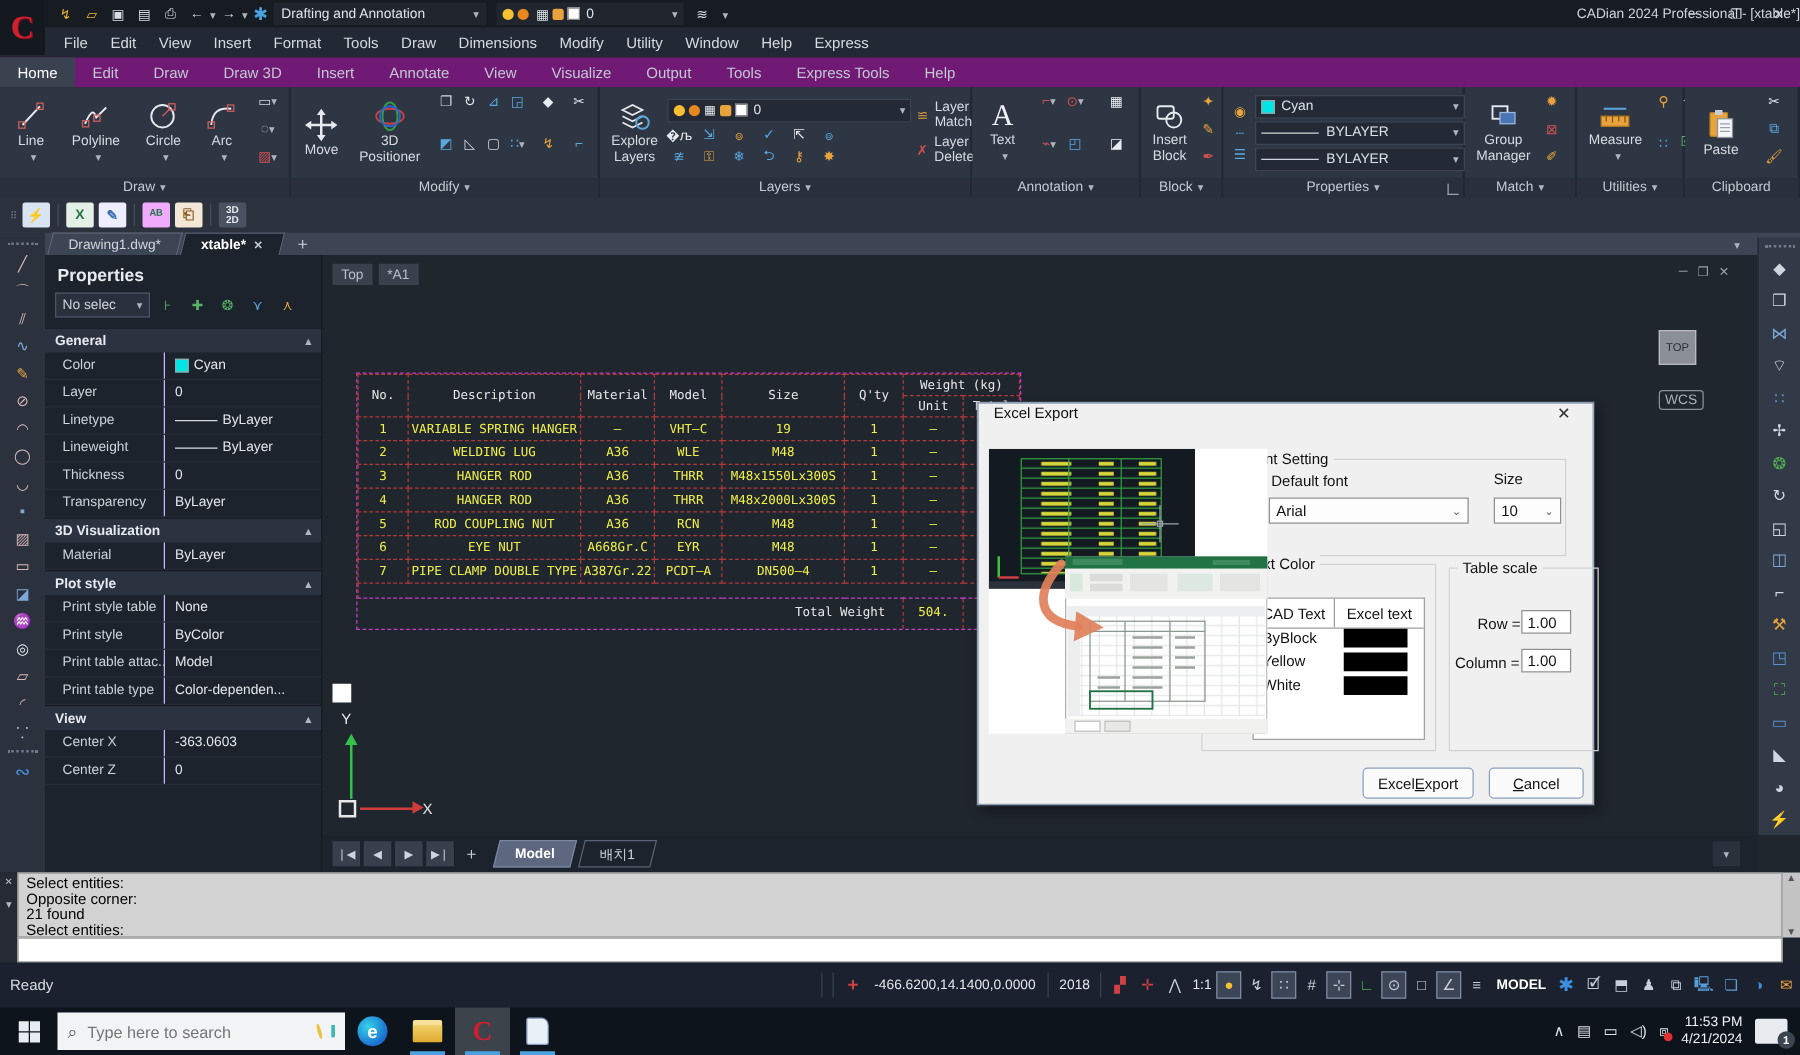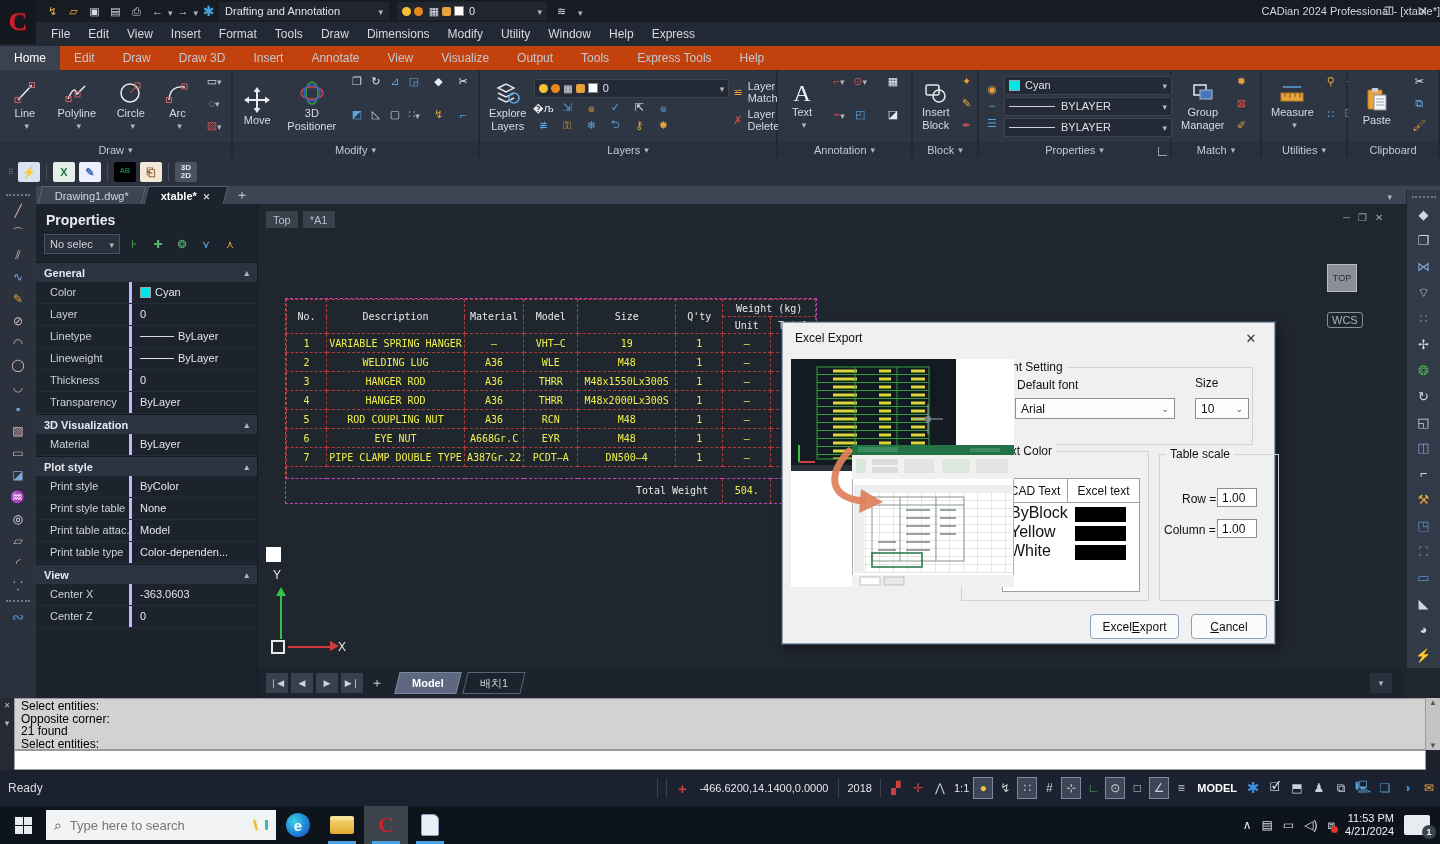--- a/index.html
+++ b/index.html
@@ -20,21 +20,21 @@
   #workspace{background:#20252e;height:18px;padding:0 6px;font-size:11px;color:#e0e4ea;display:flex;align-items:center;min-width:170px;justify-content:space-between}
   #layerfield{background:#20252e;height:18px;margin-left:8px;padding:0 5px;font-size:11px;color:#e0e4ea;display:flex;align-items:center;width:150px}
   #layerfield .sp{flex:1}
   .lamp{width:9px;height:9px;border-radius:50%;margin-right:3px}
   #wintitle{position:absolute;left:0;right:0;text-align:right;font-size:11px;color:#cfd4dc;pointer-events:none}
   .winbtn{width:34px;height:20px;display:flex;align-items:center;justify-content:center;font-size:11px;color:#c8cdd5}
 
   
   #menubar{left:0;top:22px;width:1440px;height:24px;background:#232934;display:flex;align-items:center;padding-left:42px}
   #menubar span{font-size:12px;color:#d5dae1;padding:3px 9px;cursor:default}
-  #ribtabs{left:0;top:46px;width:1440px;height:24px;background:#c2410c;display:flex;align-items:flex-end}
+  #ribtabs{left:0;top:46px;width:1440px;height:24px;background:#701a75;display:flex;align-items:flex-end}
   #ribtabs span{font-size:12px;color:#c2c8d2;padding:4px 14px;height:24px;display:flex;align-items:center}
   #ribtabs span.active{background:#3a4250;color:#fff}
 
   
   #ribbon{left:0;top:70px;width:1440px;height:88px;background:#2b323e;display:flex}
   .rgroup{background:#2f3643;border-right:2px solid #222834;display:flex;flex-direction:column}
   .rgroup .gbody{flex:1;display:flex;align-items:stretch;padding:3px 4px;gap:3px}
   .rgroup .glabel{height:16px;background:#29303b;color:#c3cad4;font-size:11px;display:flex;align-items:center;justify-content:center;position:relative}
   .rbig{display:flex;flex-direction:column;align-items:center;justify-content:center;gap:1px;padding:1px 5px;color:#d6dbe2;font-size:11px;line-height:12px;text-align:center}
   .rsm{width:18px;height:16px;display:inline-flex;align-items:center;justify-content:center;font-size:11px;color:#cfd6df}
@@ -64,21 +64,21 @@
   .lsico{width:26px;height:22px;display:flex;align-items:center;justify-content:center;font-size:12px;color:#d8b7b7}
   .dots{width:24px;border-top:2px dotted #707a8a;margin:4px 0}
 
   #props{left:36px;top:0;width:222px;height:494px;background:#1d232c;position:absolute;overflow:hidden;border-right:1px solid #141920}
   #props h1{font-size:14px;color:#e8ebf0;font-weight:bold;padding:8px 10px 6px}
   #propsel{margin:0 8px 8px;display:flex;gap:4px;align-items:center}
   #propsel .combo{background:#2a313c;border:1px solid #4a5468;width:76px;height:20px;font-size:11px;color:#d0d5dd;display:flex;align-items:center;justify-content:space-between;padding:0 5px}
   .pico{width:20px;height:18px;display:flex;align-items:center;justify-content:center;font-size:11px}
   .psec{background:#2b3240;height:20px;display:flex;align-items:center;font-size:11px;font-weight:bold;color:#e6eaf0;padding:0 8px;justify-content:space-between;border-top:1px solid #161b23}
   .prow{display:flex;height:22px;font-size:11px;border-bottom:1px solid #262d3a}
-  .prow .pl{width:96px;padding:4px 4px 0 14px;color:#ccd2da;border-right:3px solid #c4b5fd;white-space:nowrap;overflow:hidden}
+  .prow .pl{width:96px;padding:4px 4px 0 14px;color:#ccd2da;border-right:1px solid #c4b5fd;white-space:nowrap;overflow:hidden}
   .prow .pv{flex:1;padding:4px 4px 0 8px;color:#e2e6ec;white-space:nowrap;overflow:hidden;display:flex;align-items:flex-start;gap:4px}
   .pv .line{width:34px;border-top:1px solid #d8dce2;margin-top:6px}
 
   #viewport{left:258px;top:0;width:1148px;height:464px;position:absolute;background:#20262e;overflow:hidden}
   .vbtn{background:#3a414d;color:#b9bfc9;font-size:11px;height:17px;padding:0 7px;display:inline-flex;align-items:center}
   #vwinbtns{position:absolute;left:1085px;top:8px;display:flex;gap:8px;color:#9aa2ad;font-size:10px}
   #cube{position:absolute;left:1069px;top:60px;width:30px;height:28px;background:#8a8f98;border:1px solid #b8bcc2;color:#2a2e35;font-size:9px;display:flex;align-items:center;justify-content:center}
   #wcs{position:absolute;left:1069px;top:108px;padding:1px 4px;border:1px solid #8a9097;border-radius:3px;color:#aab0b9;font-size:11px}
   #grip{position:absolute;left:8px;top:343px;width:15px;height:15px;background:#fff}
   .ucs-y{position:absolute;left:22px;top:385px;width:2px;height:50px;background:#35c04a}
@@ -130,35 +130,35 @@
   .tbico{width:44px;height:38px;display:flex;align-items:center;justify-content:center;position:relative}
   .tbico .ul{position:absolute;bottom:0;left:8px;right:8px;height:3px;background:#4aa3e0}
   .tbico.active{background:#3c434b}
   #tray{margin-left:auto;display:flex;align-items:center;gap:10px;padding-right:10px;color:#dfe3e9;font-size:12px}
   #clock{text-align:right;font-size:11px;line-height:13px;color:#eef1f5}
   #notif{width:26px;height:20px;background:#e8ecf0;border-radius:2px;position:relative}
   #notif b{position:absolute;right:-6px;bottom:-4px;width:14px;height:14px;border-radius:50%;background:#3b4450;color:#fff;font-size:9px;display:flex;align-items:center;justify-content:center}
 
   
   #dialog{left:782px;top:322px;width:493px;height:322px;background:#f0f0f0;border:1px solid #8fa0b4;box-shadow:0 0 0 1px rgba(120,140,165,.35),3px 4px 10px rgba(0,0,0,.45);z-index:60;color:#111;font-size:12px}
-  #dlgtitle{height:30px;display:flex;align-items:center;padding:0 12px;justify-content:space-between}
+  #dlgtitle{height:30px;display:flex;align-items:flex-start;padding:0 12px;justify-content:space-between}
   #dlgclose{font-size:13px;color:#333;width:22px;text-align:center}
   .groupbox{position:absolute;border:1px solid #d2d2d2;z-index:1}
   .grouplabel{position:absolute;top:-8px;left:32px;background:#f0f0f0;padding:0 4px;font-size:12px;color:#111}
   .combo{background:#fdfdfd;border:1px solid #8f8f8f;height:21px;display:flex;align-items:center;justify-content:space-between;padding:0 5px;font-size:12px;color:#111}
   .combo i{font-style:normal;font-size:9px;color:#555}
   .tinput{background:#fff;border:1px solid #8f8f8f;height:19px;font-size:12px;padding:1px 4px;color:#111}
   #preview{position:absolute;left:8px;top:36px;width:223px;height:228px;background:#fff;z-index:5}
   .dlgbtn{position:absolute;height:25px;background:#fbfbfb;border:1px solid #8aa0bd;border-radius:4px;display:flex;align-items:center;justify-content:center;font-size:12px;color:#111;z-index:2}
   .ukey{text-decoration:underline}
   #colortable{position:absolute;left:40px;top:26px;width:138px;height:114px;background:#fff;border:1px solid #a0a0a0}
   #colortable .chead{display:flex;height:24px;border-bottom:1px solid #a0a0a0;align-items:center;font-size:12px}
   #colortable .chead div:first-child{width:65px;text-align:center;border-right:1px solid #a0a0a0;height:100%;display:flex;align-items:center;justify-content:center}
   #colortable .chead div:last-child{flex:1;text-align:center}
-  .crow{display:flex;align-items:flex-end;height:19px;font-size:16px}
+  .crow{display:flex;align-items:flex-start;height:19px;font-size:12px}
   .crow span{width:64px;padding-left:7px}
   .crow .blk{width:51px;height:15px;background:#000;margin-left:8px}
 </style>
 </head>
 <body>
 
 <div id="titlebar" class="abs">
   <div id="logo">
       <span>C</span>
     </div>
@@ -534,21 +534,21 @@
   </div>
 </div>
 
 <div id="toolrow" class="abs">
   <span style="font-size:8px;color:#707a8a;letter-spacing:2px">⠿</span>
   <span class="tico" style="background:#d8e4f2;color:#3b6fb5">⚡</span>
   <span class="vsep"></span>
   <span class="tico" style="background:#e4efe6;color:#217346">X</span>
   <span class="tico" style="background:#eef;color:#3b6fb5">✎</span>
   <span class="vsep"></span>
-  <span class="tico" style="background:#000000;color:#217346">ᴬᴮ</span>
+  <span class="tico" style="background:#f0abfc;color:#217346">ᴬᴮ</span>
   <span class="tico" style="background:#f3e8d8;color:#8a5a20">⎗</span>
   <span class="vsep"></span>
   <span class="tico" style="background:#4a5160;color:#e8ecf2;font-size:8px;line-height:8px">3D<br>2D</span>
 </div>
 
 <div id="docrow" class="abs">
   <div style="width:40px"></div>
   <div class="dtab inactive">
       <span>Drawing1.dwg*</span>
     </div>
@@ -642,26 +642,26 @@
       </div>
     <div class="prow">
         <span class="pl">Material</span>
         <span class="pv">ByLayer</span>
       </div>
 
     <div class="psec up">
         <span>Plot style</span>
       </div>
     <div class="prow">
+        <span class="pl">Print style table</span>
+        <span class="pv">None</span>
+      </div>
+    <div class="prow">
         <span class="pl">Print style</span>
         <span class="pv">ByColor</span>
-      </div>
-    <div class="prow">
-        <span class="pl">Print style table</span>
-        <span class="pv">None</span>
       </div>
     <div class="prow">
         <span class="pl">Print table attac...</span>
         <span class="pv">Model</span>
       </div>
     <div class="prow">
         <span class="pl">Print table type</span>
         <span class="pv">Color-dependen...</span>
       </div>
 

